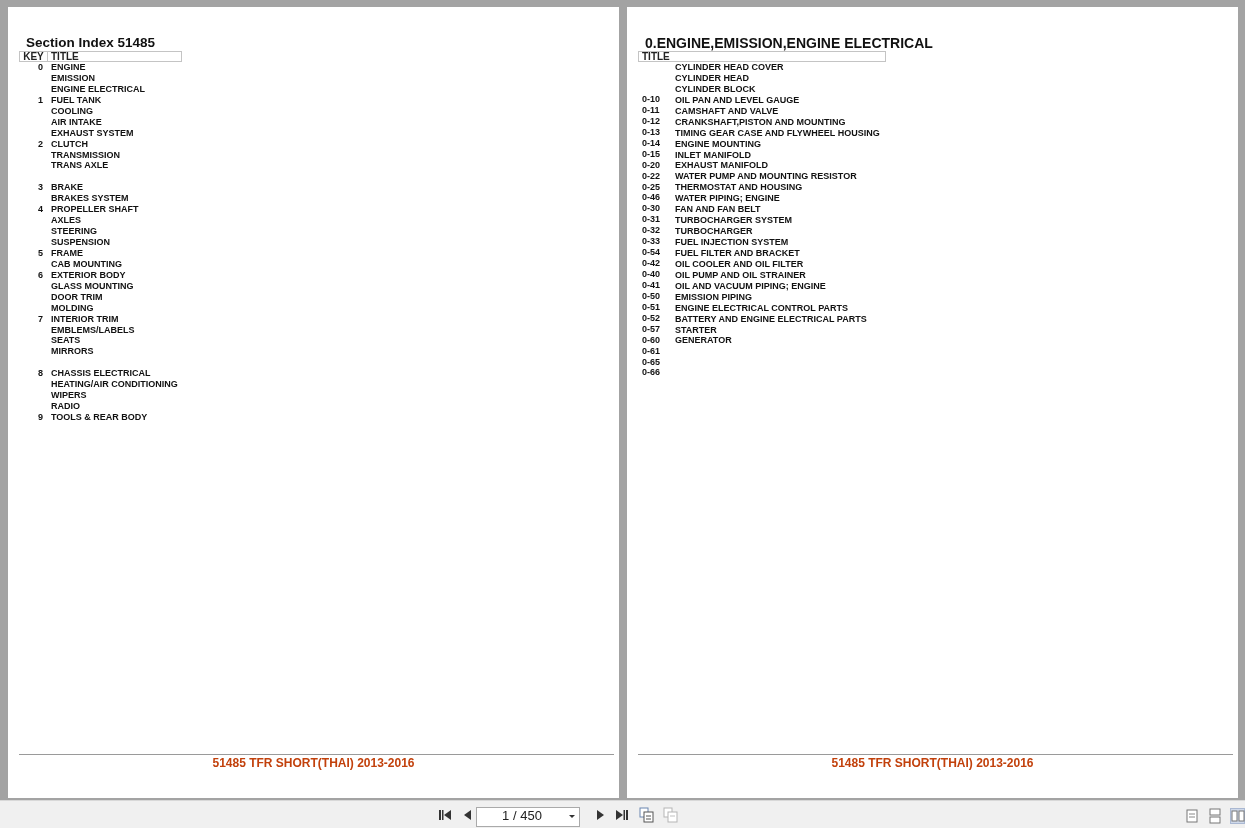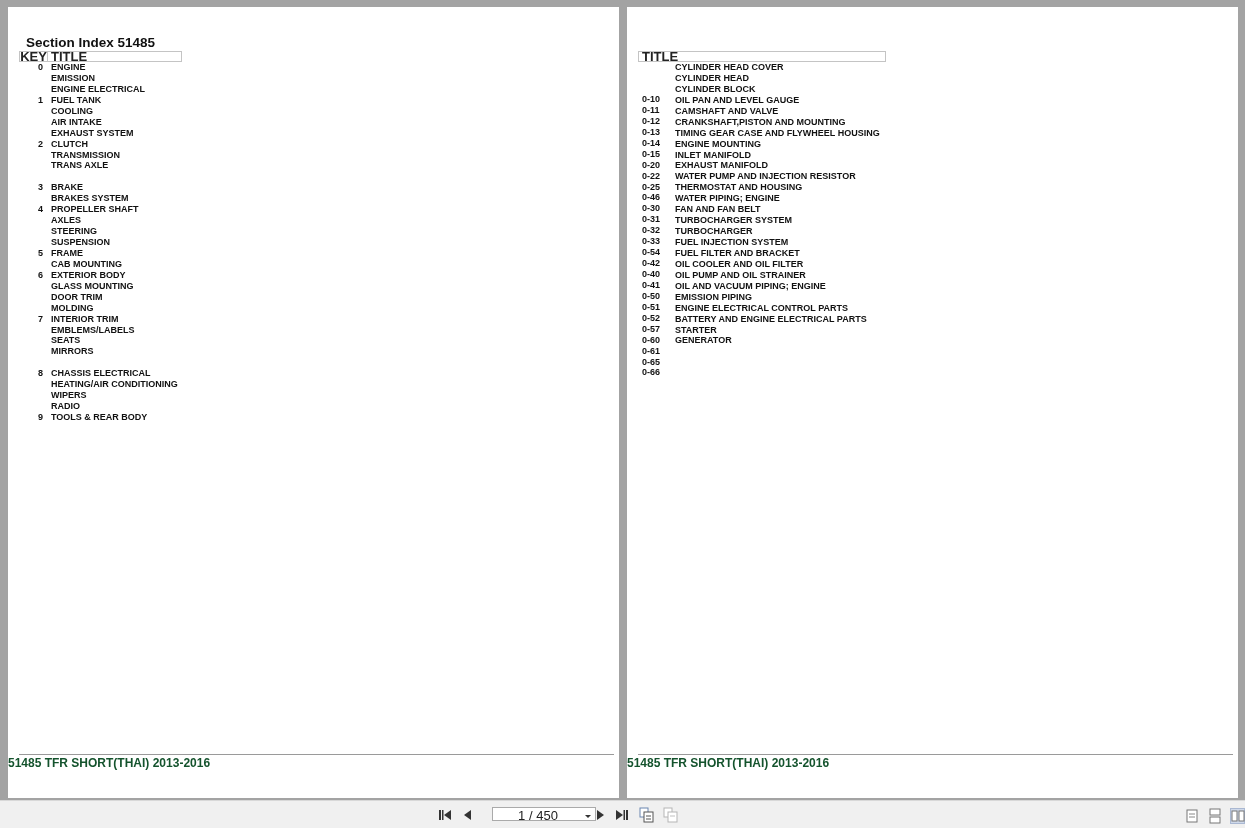--- a/index.html
+++ b/index.html
@@ -4,38 +4,38 @@
   <style>
     * { box-sizing: border-box; margin: 0; padding: 0; }
     html, body { width: 1245px; height: 828px; overflow: hidden; background: #a3a3a3; font-family: "Liberation Sans", sans-serif; }
     .viewer { position: absolute; left: 0; top: 0; width: 1245px; height: 800px; background: #a3a3a3; }
     .page { position: absolute; top: 7px; width: 611px; height: 791px; background: #ffffff; }
     .page.left { left: 8px; }
     .page.right { left: 627px; }
     .title { position: absolute; font-weight: bold; font-size: 13.5px; color: #111; white-space: nowrap; }
     .page.left .title { left: 18px; top: 28px; }
     .page.right .title { left: 18px; top: 28px; font-size: 14px; }
-    .hdr { position: absolute; top: 44px; height: 11px; border: 1px solid #c4c4c4; font-size: 13px; font-weight: bold; color: #222; display: flex; align-items: center; }
+    .hdr { position: absolute; top: 44px; height: 11px; border: 1px solid #c4c4c4; font-size: 10px; font-weight: bold; color: #222; display: flex; align-items: center; }
     .page.left .hdr { left: 11px; width: 163px; }
     .page.right .hdr { left: 11px; width: 248px; }
     .hdr .k { width: 28px; text-align: center; border-right: 1px solid #c4c4c4; height: 100%; line-height: 9px; }
     .hdr .t { padding-left: 3px; line-height: 9px; }
     .rows { position: absolute; top: 55px; font-size: 9px; font-weight: bold; color: #111; }
     .page.left .rows { left: 11px; }
     .page.right .rows { left: 15px; }
     .row { height: 10.95px; line-height: 10.95px; display: flex; white-space: nowrap; }
     .page.left .row .k { width: 24px; text-align: right; padding-right: 0; }
     .page.left .row .t { padding-left: 8px; }
     .page.right .row .k { width: 33px; margin-top: 32px; }
     .page.right .row .t { }
     .footer-line { position: absolute; left: 11px; right: 5px; top: 747px; height: 1px; background: #9a9a9a; }
-    .footer-text { position: absolute; left: 0; right: 0; top: 749px; text-align: left; font-size: 12px; font-weight: bold; color: #14532d; }
+    .footer-text { position: absolute; left: 0; right: 0; top: 749px; text-align: center; font-size: 12px; font-weight: bold; color: #c2410c; }
     .toolbar { position: absolute; left: 0; top: 800px; width: 1245px; height: 28px; background: #f0f0f0; border-top: 1px solid #d8d8d8; }
     .nav-btn { position: absolute; top: 7px; width: 14px; height: 14px; cursor: pointer; }
-    .page-select { position: absolute; left: 492px; top: 6px; width: 104px; height: 14px; background: #fff; border: 1px solid #aaa; font-size: 13px; color: #222; }
+    .page-select { position: absolute; left: 476px; top: 6px; width: 104px; height: 20px; background: #fff; border: 1px solid #aaa; font-size: 13px; color: #222; }
     .page-select .val { position: absolute; left: 0; width: 90px; text-align: center; top: 0; line-height: 16px; }
     .page-select .arrow { position: absolute; right: 4px; top: 7px; width: 0; height: 0; border-left: 3px solid transparent; border-right: 3px solid transparent; border-top: 3px solid #333; }
     .view-btn { position: absolute; top: 7px; width: 14px; height: 16px; cursor: pointer; }
     .view-btn.active { background: #cfd9ea; border: 1px solid #aab8d2; }
   </style>
 </head>
 <body>
 
 <div class="viewer">
   <div class="page left">
@@ -176,20 +176,21 @@
         <div class="row">
           <span class="k">9</span>
           <span class="t">TOOLS &amp; REAR BODY</span>
         </div>
       </div>
     <div class="footer-line"></div>
     <div class="footer-text">51485 TFR SHORT(THAI) 2013-2016</div>
   </div>
 
   <div class="page right">
+    <div class="title">0.ENGINE,EMISSION,ENGINE ELECTRICAL</div>
     <div class="hdr">
       <div class="t">TITLE</div>
     </div>
     <div class="rows" id="right-rows">
         <div class="row">
           <span class="k">0-10</span>
           <span class="t">CYLINDER HEAD COVER</span>
         </div>
         <div class="row">
           <span class="k">0-11</span>
@@ -222,21 +223,21 @@
         <div class="row">
           <span class="k">0-25</span>
           <span class="t">INLET MANIFOLD</span>
         </div>
         <div class="row">
           <span class="k">0-46</span>
           <span class="t">EXHAUST MANIFOLD</span>
         </div>
         <div class="row">
           <span class="k">0-30</span>
-          <span class="t">WATER PUMP AND INJECTION RESISTOR</span>
+          <span class="t">WATER PUMP AND MOUNTING RESISTOR</span>
         </div>
         <div class="row">
           <span class="k">0-31</span>
           <span class="t">THERMOSTAT AND HOUSING</span>
         </div>
         <div class="row">
           <span class="k">0-32</span>
           <span class="t">WATER PIPING; ENGINE</span>
         </div>
         <div class="row">

